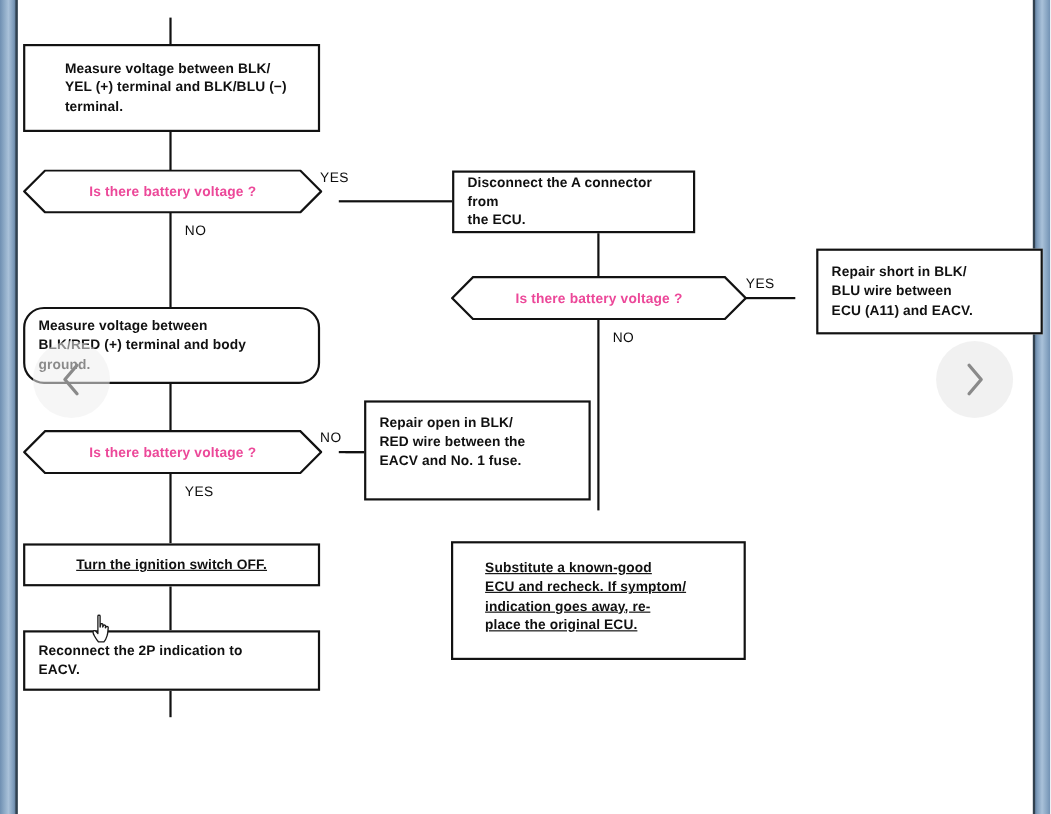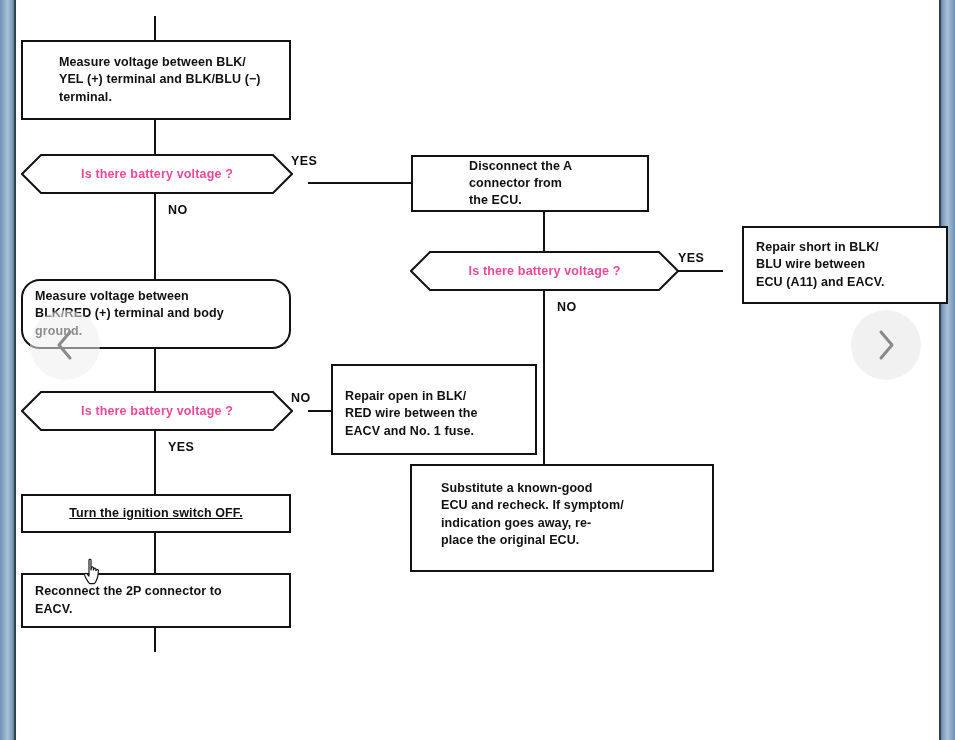--- a/index.html
+++ b/index.html
@@ -94,21 +94,21 @@
     background: #111111;
     z-index: 1;
   }
   .ln.v { width: 2px; }
   .ln.h { height: 2px; }
 
   
   .br-label {
     position: absolute;
     font-size: 12.5px;
-    font-weight: bold;
+    font-weight: normal;
     color: #0d0d0d;
     letter-spacing: 0.4px;
     z-index: 4;
     background: transparent;
   }
 
   
   .nav-btn {
     position: absolute;
     width: 70px; height: 70px;
@@ -172,21 +172,21 @@
 
     <div class="fc-hex" style="left:3px; top:154px; width:272px; height:40px;">
       <svg width="272" height="40" viewBox="0 0 272 40" aria-hidden="true">
         <polygon points="20,1 252,1 271,20 252,39 20,39 1,20" fill="#ffffff" stroke="#121212" stroke-width="2"></polygon>
       </svg>
       <div class="hextxt">Is there battery voltage ?</div>
     </div>
     <div class="br-label" style="left:273px; top:154px;">YES</div>
     <div class="br-label" style="left:150px; top:203px;">NO</div>
 
-    <div class="fc-box" style="left:393px; top:155px; width:238px; height:57px;padding-left:44px;">
+    <div class="fc-box" style="left:393px; top:155px; width:221px; height:57px;">
       <div class="txt">Disconnect the A connector from
 the ECU.</div>
     </div>
 
     <div class="fc-hex" style="left:392px; top:251px; width:269px; height:40px;">
       <svg width="269" height="40" viewBox="0 0 269 40" aria-hidden="true">
         <polygon points="20,1 249,1 268,20 249,39 20,39 1,20" fill="#ffffff" stroke="#121212" stroke-width="2"></polygon>
       </svg>
       <div class="hextxt">Is there battery voltage ?</div>
     </div>
@@ -208,38 +208,38 @@
     <div class="fc-hex" style="left:3px; top:391px; width:272px; height:40px;">
       <svg width="272" height="40" viewBox="0 0 272 40" aria-hidden="true">
         <polygon points="20,1 252,1 271,20 252,39 20,39 1,20" fill="#ffffff" stroke="#121212" stroke-width="2"></polygon>
       </svg>
       <div class="hextxt">Is there battery voltage ?</div>
     </div>
     <div class="br-label" style="left:273px; top:391px;">NO</div>
     <div class="br-label" style="left:150px; top:440px;">YES</div>
 
     <div class="fc-box" style="left:313px; top:364px; width:206px; height:91px;">
-      <div class="txt" style="align-self:flex-start; margin-top:22px;">Repair open in BLK/
+      <div class="txt" style="align-self:flex-start; margin-top:10px;">Repair open in BLK/
 RED wire between the
 EACV and No.  1 fuse.</div>
     </div>
 
-    <div class="fc-box" style="left:392px; top:464px; width:304px; height:108px;">
+    <div class="fc-box" style="left:392px; top:492px; width:268px; height:108px;text-decoration:underline;">
       <div class="txt" style="padding-left:29px; align-self:flex-start; margin-top:14px;">Substitute a known-good
 ECU and recheck. If symptom/
 indication goes away, re-
 place the original ECU.</div>
     </div>
 
     <div class="fc-box center" style="left:3px; top:494px; width:270px; height:39px;text-decoration:underline;">
       <div class="txt">Turn the ignition switch OFF.</div>
     </div>
 
     <div class="fc-box justify" style="left:3px; top:573px; width:270px; height:55px;">
-      <div class="txt">Reconnect  the  2P  connector  to
+      <div class="txt">Reconnect  the  2P  indication  to
 EACV.</div>
     </div>
 
   </div>
 
   <div class="rail rail-left"></div>
   <div class="rail rail-right"></div>
 
   <button class="nav-btn left" aria-label="previous">
     <span>

